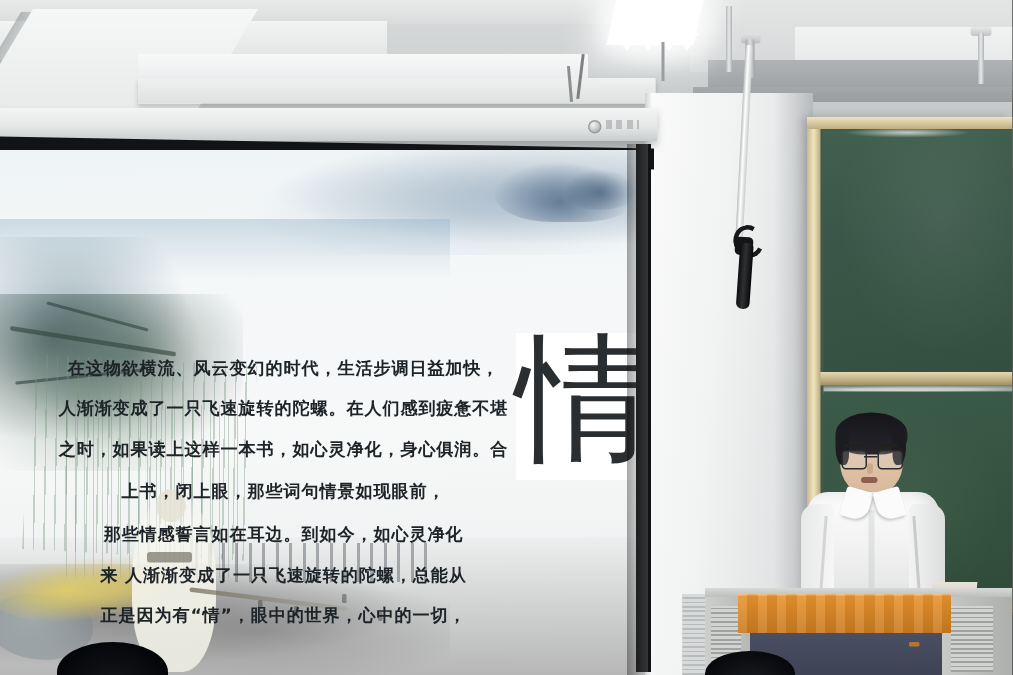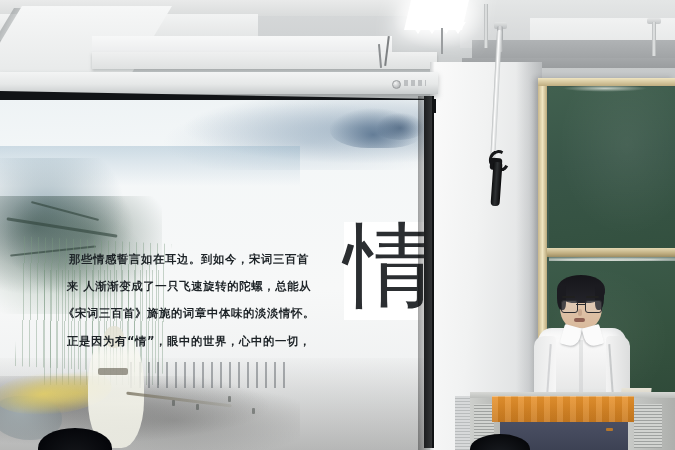--- a/index.html
+++ b/index.html
@@ -602,24 +602,29 @@
     <div class="art-stick"></div>
     <div class="art-grass" style="left:172px;top:300px;"></div>
     <div class="art-grass" style="left:196px;top:304px;"></div>
     <div class="art-grass" style="left:228px;top:296px;"></div>
     <div class="art-grass" style="left:252px;top:308px;"></div>
 
     <div class="hanzi-plate"></div>
     <div class="hanzi-big">情</div>
 
     <div class="slide-text">
+      <div class="p1 ta-c">
+        <span class="stline">在这物欲横流、风云变幻的时代，生活步调日益加快，</span>
+        <span class="stline">人渐渐变成了一只飞速旋转的陀螺。在人们感到疲惫不堪</span>
+        <span class="stline">之时，如果读上这样一本书，如心灵净化，身心俱润。合</span>
+        <span class="stline">上书，闭上眼，那些词句情景如现眼前，</span>
+      </div>
       <div class="p2 ta-c">
-        <span class="stline">那些情感誓言如在耳边。到如今，宋词三百首</span>
+        <span class="stline">那些情感誓言如在耳边。到如今，如心灵净化</span>
         <span class="stline">来 人渐渐变成了一只飞速旋转的陀螺，总能从</span>
-        <span class="stline">《宋词三百首》旖旎的词章中体味的淡淡情怀。</span>
         <span class="stline">正是因为有“情”，眼中的世界，心中的一切，</span>
 
       </div>
     </div>
 
   </div>
   <div class="screen-right-border"></div>
   <div class="seam-glow"></div>
 
   <div class="person">

